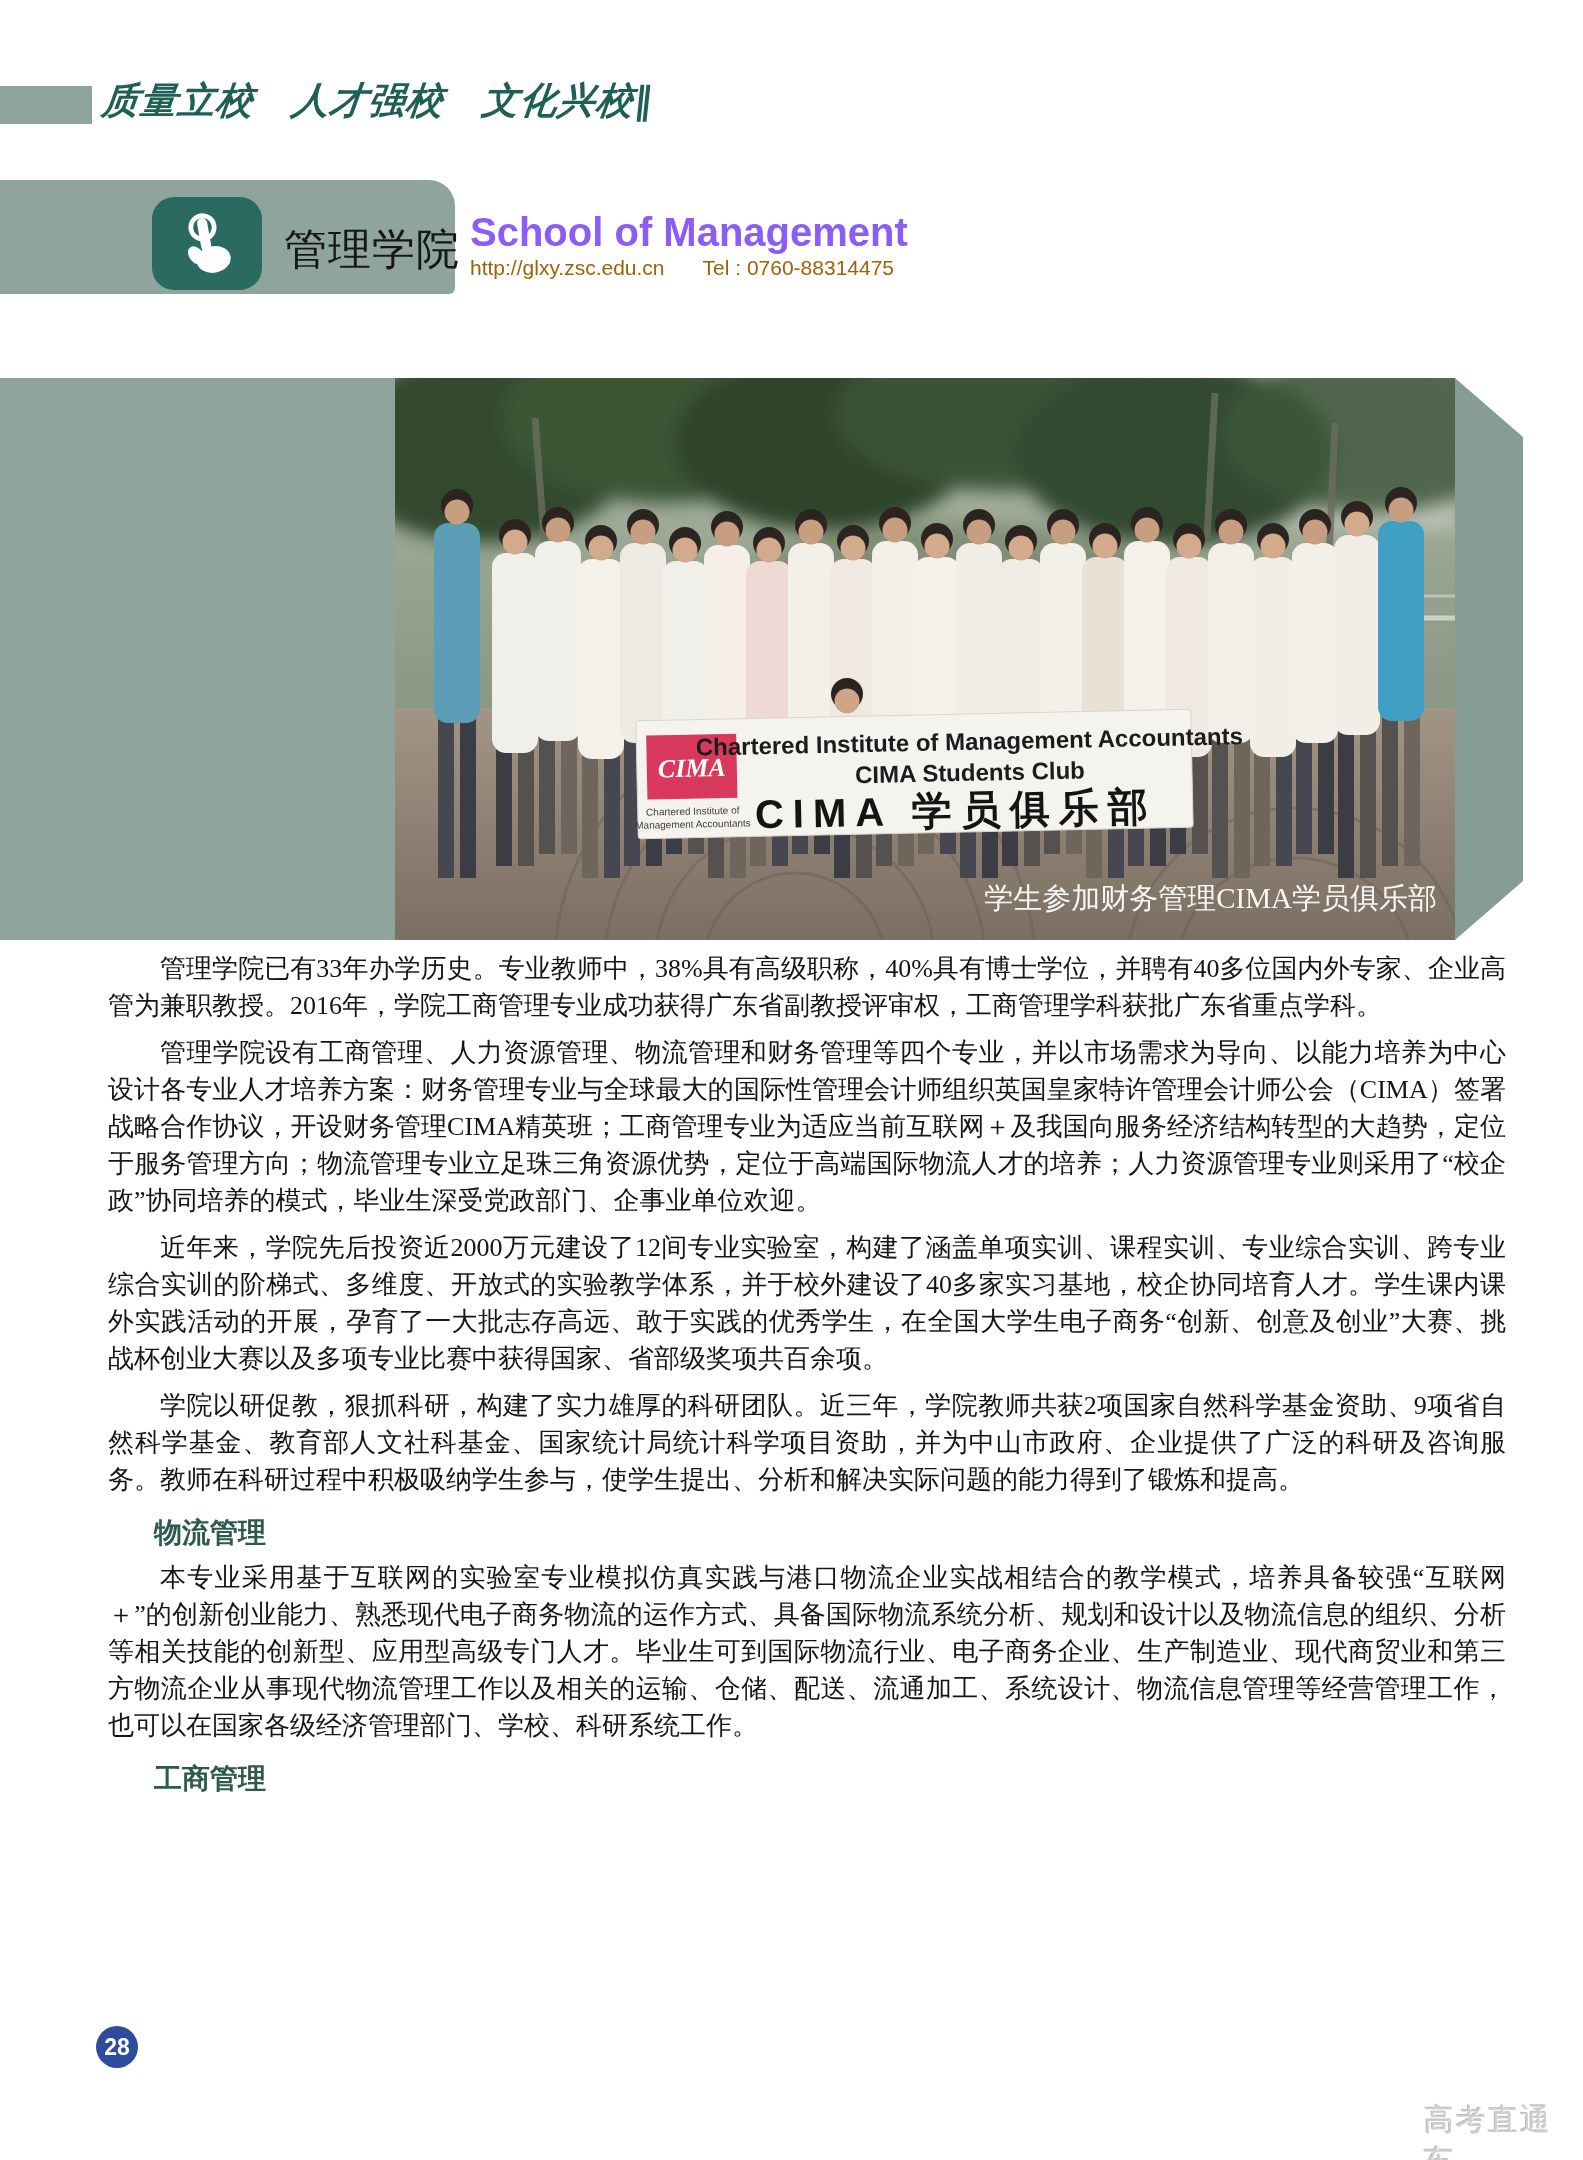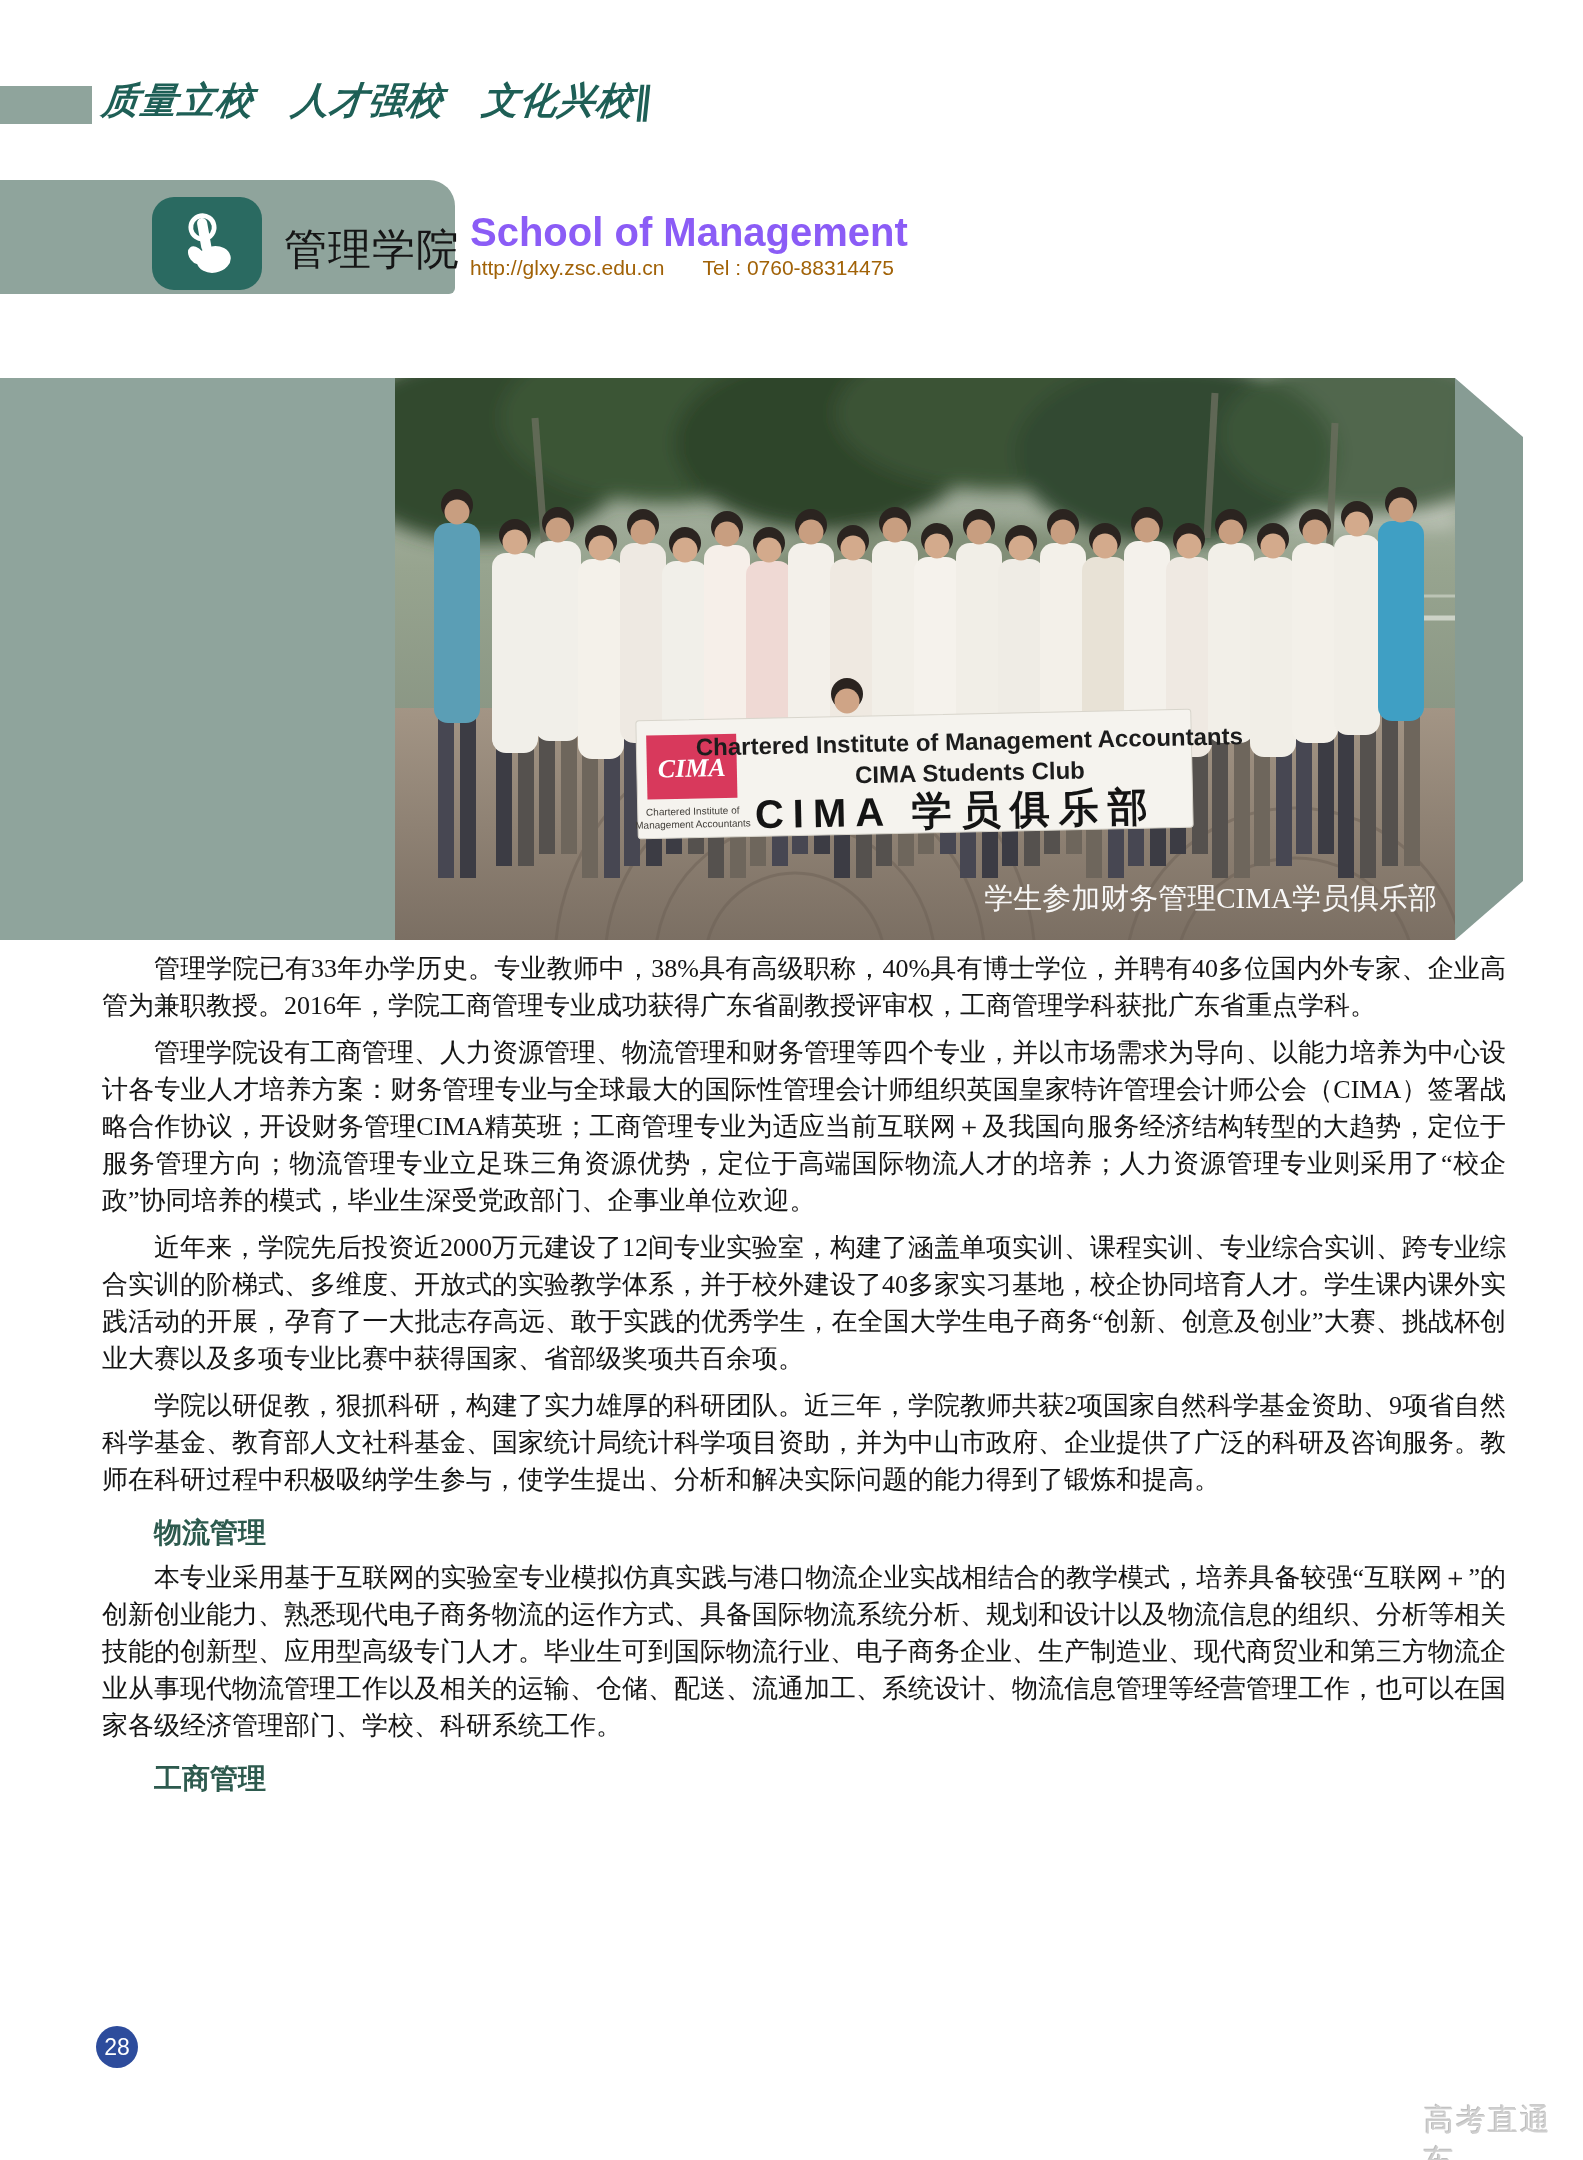--- a/index.html
+++ b/index.html
@@ -26,27 +26,27 @@
   
   .photo-band{position:absolute;left:0;top:378px;width:1455px;height:562px;background:var(--sage,#8fa49c);}
   .photo-band-right{position:absolute;left:1455px;top:378px;width:68px;height:562px;background:#879c94;
                     clip-path:polygon(0 0,100% 10.5%,100% 89.5%,0 100%);}
   .photo{position:absolute;left:395px;top:378px;width:1060px;height:562px;overflow:hidden;background:#8a9684;}
   .photo svg{display:block;}
 
   
   .content{position:absolute;left:98px;top:950px;width:1408px;font-size:26px;line-height:37px;
            color:#151515;text-align:justify;font-family:"Liberation Serif","DejaVu Serif",serif;}
-  .content p{margin:0 0 10px 4px;text-indent:2em;}
+  .content p{margin:0 0 10px 10px;text-indent:2em;}
   .section-title{margin:16px 0 8px 56px;font-size:28px;font-weight:bold;color:var(--sect,#2d5a4e);
                  font-family:"Liberation Sans","DejaVu Sans",sans-serif;}
 
   
   .page-badge{position:absolute;left:96px;top:2026px;width:42px;height:42px;border-radius:50%;
-              background:var(--badge,#2d4c9c);color:#ffffff;font-size:23px;font-weight:normal;
+              background:var(--badge,#2d4c9c);color:#ffffff;font-size:23px;font-weight:bold;
               display:flex;align-items:center;justify-content:center;text-align:right;}
   .watermark{position:absolute;left:1424px;top:2100px;font-size:30px;color:#cfcfcf;letter-spacing:2px;
              text-shadow:1px 1px 0 #ffffff,-1px -1px 0 #bdbdbd;
              font-family:"Liberation Sans","DejaVu Sans",sans-serif;}
 </style>
 </head>
 <body>
 
 <div class="page">
 

